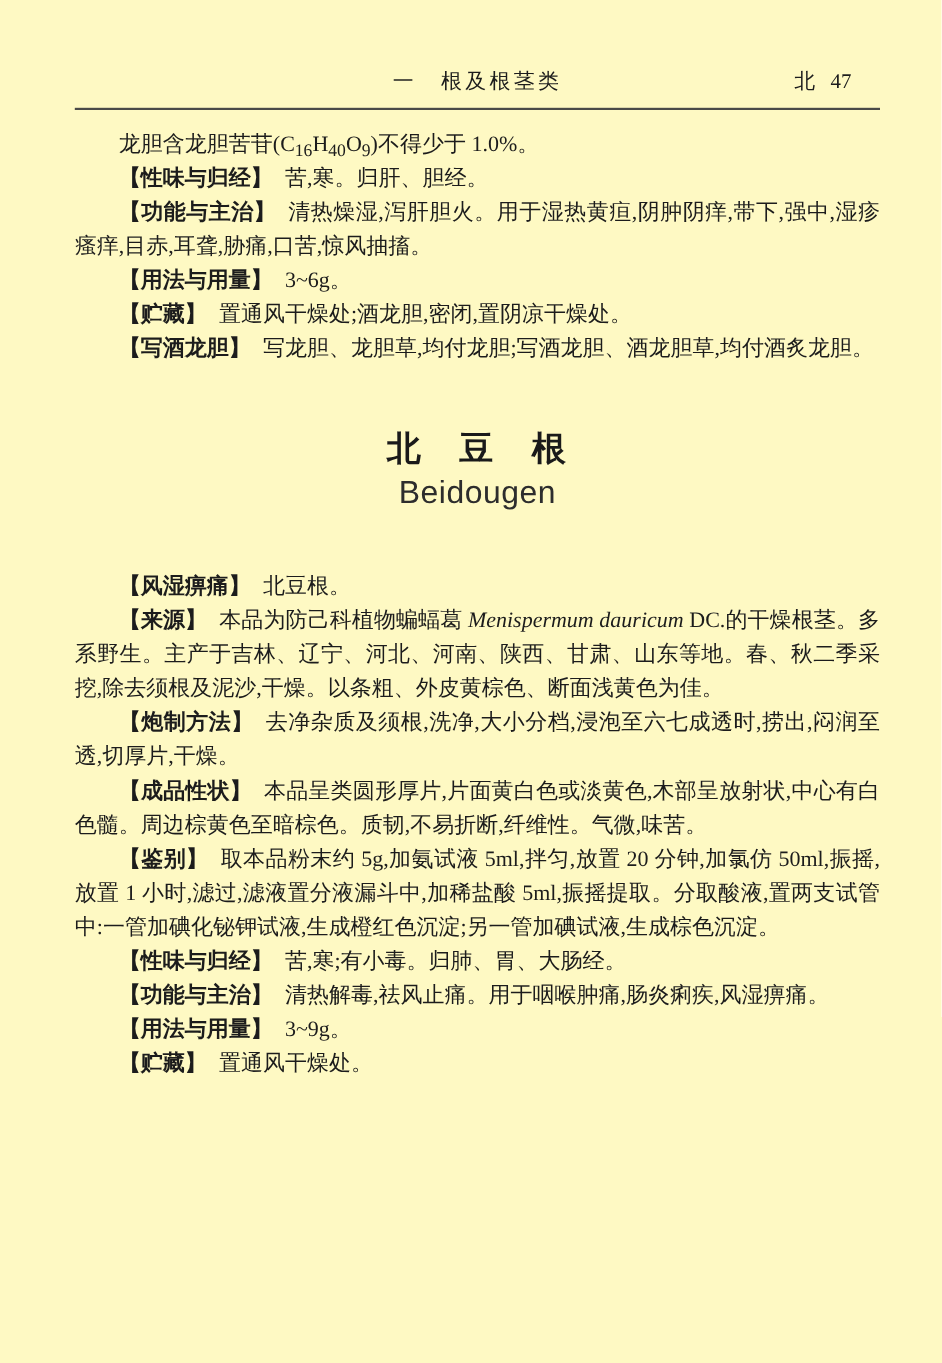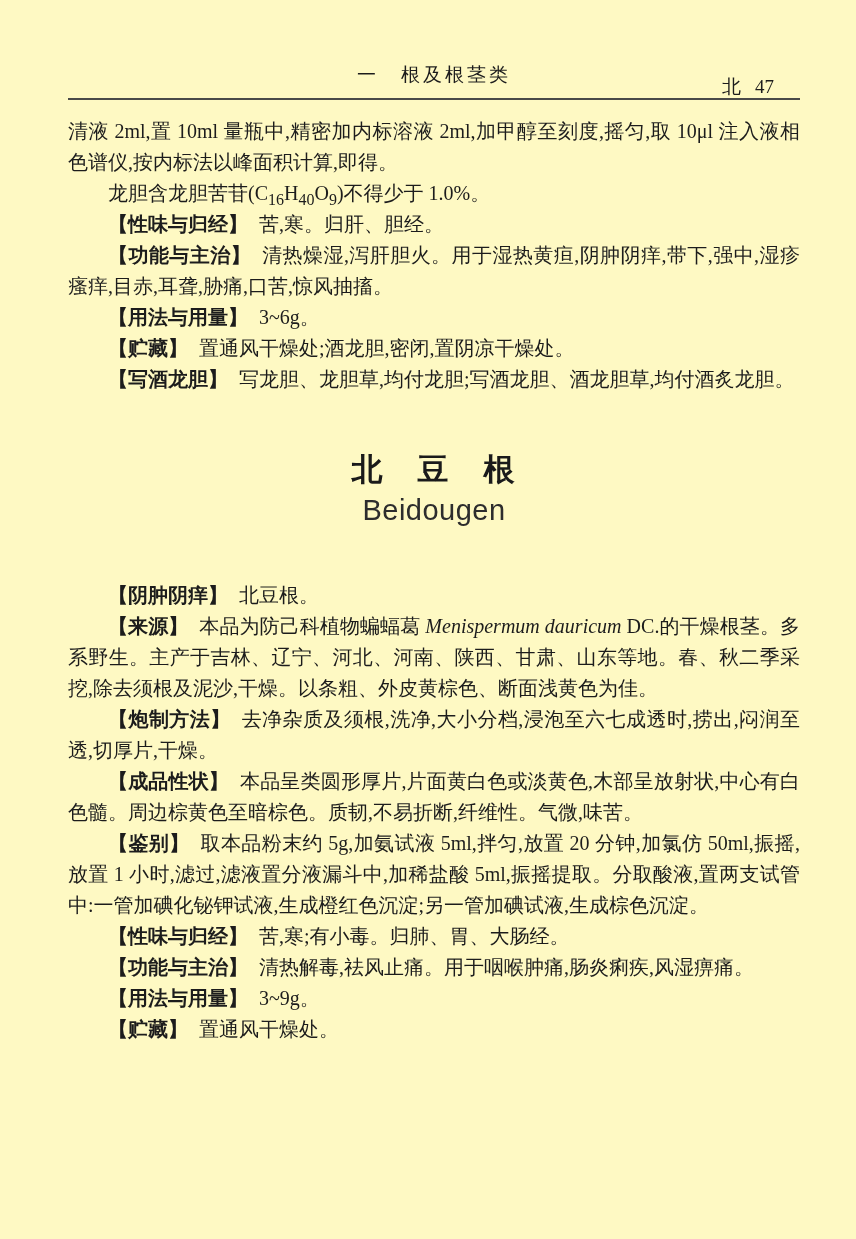--- a/index.html
+++ b/index.html
@@ -24,21 +24,21 @@
     height: 28px;
     font-size: 19px;
     line-height: 26px;
   }
   .running-head {
     text-align: center;
     letter-spacing: 3px;
   }
   .page-num-area {
     position: absolute;
-    top: 12px;
+    top: 0;
     right: 26px;
     letter-spacing: 0;
   }
   .page-num-area .volume { margin-right: 14px; }
   .header-rule {
     border: none;
     border-top: 2px solid #4a4a48;
     margin: 8px 0 0 0;
   }
   
@@ -90,35 +90,34 @@
 
   <div class="page-header">
     <div class="running-head">一　根及根茎类</div>
     <div class="page-num-area">
       <span class="volume">北</span><span>47</span>
     </div>
   </div>
   <hr class="header-rule">
 
   <div class="body-text">
-    <p>清液 2ml,置 10ml 量瓶中,精密加内标溶液 2ml,加甲醇至刻度,摇匀,取 10μl 注入液相色谱仪,按内标法以峰面积计算,即得。</p>
     <p class="indent"><span>龙胆含龙胆苦苷(C</span><sub>16</sub><span>H</span><sub>40</sub><span>O</span><sub>9</sub><span>)不得少于 1.0%。</span></p>
 
     <p class="indent"><span class="label">【性味与归经】</span><span>苦,寒。归肝、胆经。</span></p>
     <p class="indent"><span class="label">【功能与主治】</span><span>清热燥湿,泻肝胆火。用于湿热黄疸,阴肿阴痒,带下,强中,湿疹瘙痒,目赤,耳聋,胁痛,口苦,惊风抽搐。</span></p>
     <p class="indent"><span class="label">【用法与用量】</span><span>3~6g。</span></p>
     <p class="indent"><span class="label">【贮藏】</span><span>置通风干燥处;酒龙胆,密闭,置阴凉干燥处。</span></p>
     <p class="indent"><span class="label">【写酒龙胆】</span><span>写龙胆、龙胆草,均付龙胆;写酒龙胆、酒龙胆草,均付酒炙龙胆。</span></p>
   </div>
 
   <h1 class="title-cn">北　豆　根</h1>
   <h2 class="title-pinyin">Beidougen</h2>
 
   <div class="body-text monograph-body">
-    <p class="indent"><span class="label">【阴肿阴痒】</span><span>北豆根。</span></p>
+    <p class="indent"><span class="label">【风湿痹痛】</span><span>北豆根。</span></p>
 
     <p class="indent"><span class="label">【来源】</span><span>本品为防己科植物蝙蝠葛 </span><span class="latin">Menispermum dauricum</span><span> DC.的干燥根茎。多系野生。主产于吉林、辽宁、河北、河南、陕西、甘肃、山东等地。春、秋二季采挖,除去须根及泥沙,干燥。以条粗、外皮黄棕色、断面浅黄色为佳。</span></p>
 
     <p class="indent"><span class="label">【炮制方法】</span><span>去净杂质及须根,洗净,大小分档,浸泡至六七成透时,捞出,闷润至透,切厚片,干燥。</span></p>
     <p class="indent"><span class="label">【成品性状】</span><span>本品呈类圆形厚片,片面黄白色或淡黄色,木部呈放射状,中心有白色髓。周边棕黄色至暗棕色。质韧,不易折断,纤维性。气微,味苦。</span></p>
     <p class="indent"><span class="label">【鉴别】</span><span>取本品粉末约 5g,加氨试液 5ml,拌匀,放置 20 分钟,加氯仿 50ml,振摇,放置 1 小时,滤过,滤液置分液漏斗中,加稀盐酸 5ml,振摇提取。分取酸液,置两支试管中:一管加碘化铋钾试液,生成橙红色沉淀;另一管加碘试液,生成棕色沉淀。</span></p>
     <p class="indent"><span class="label">【性味与归经】</span><span>苦,寒;有小毒。归肺、胃、大肠经。</span></p>
     <p class="indent"><span class="label">【功能与主治】</span><span>清热解毒,祛风止痛。用于咽喉肿痛,肠炎痢疾,风湿痹痛。</span></p>
     <p class="indent"><span class="label">【用法与用量】</span><span>3~9g。</span></p>
     <p class="indent"><span class="label">【贮藏】</span><span>置通风干燥处。</span></p>

